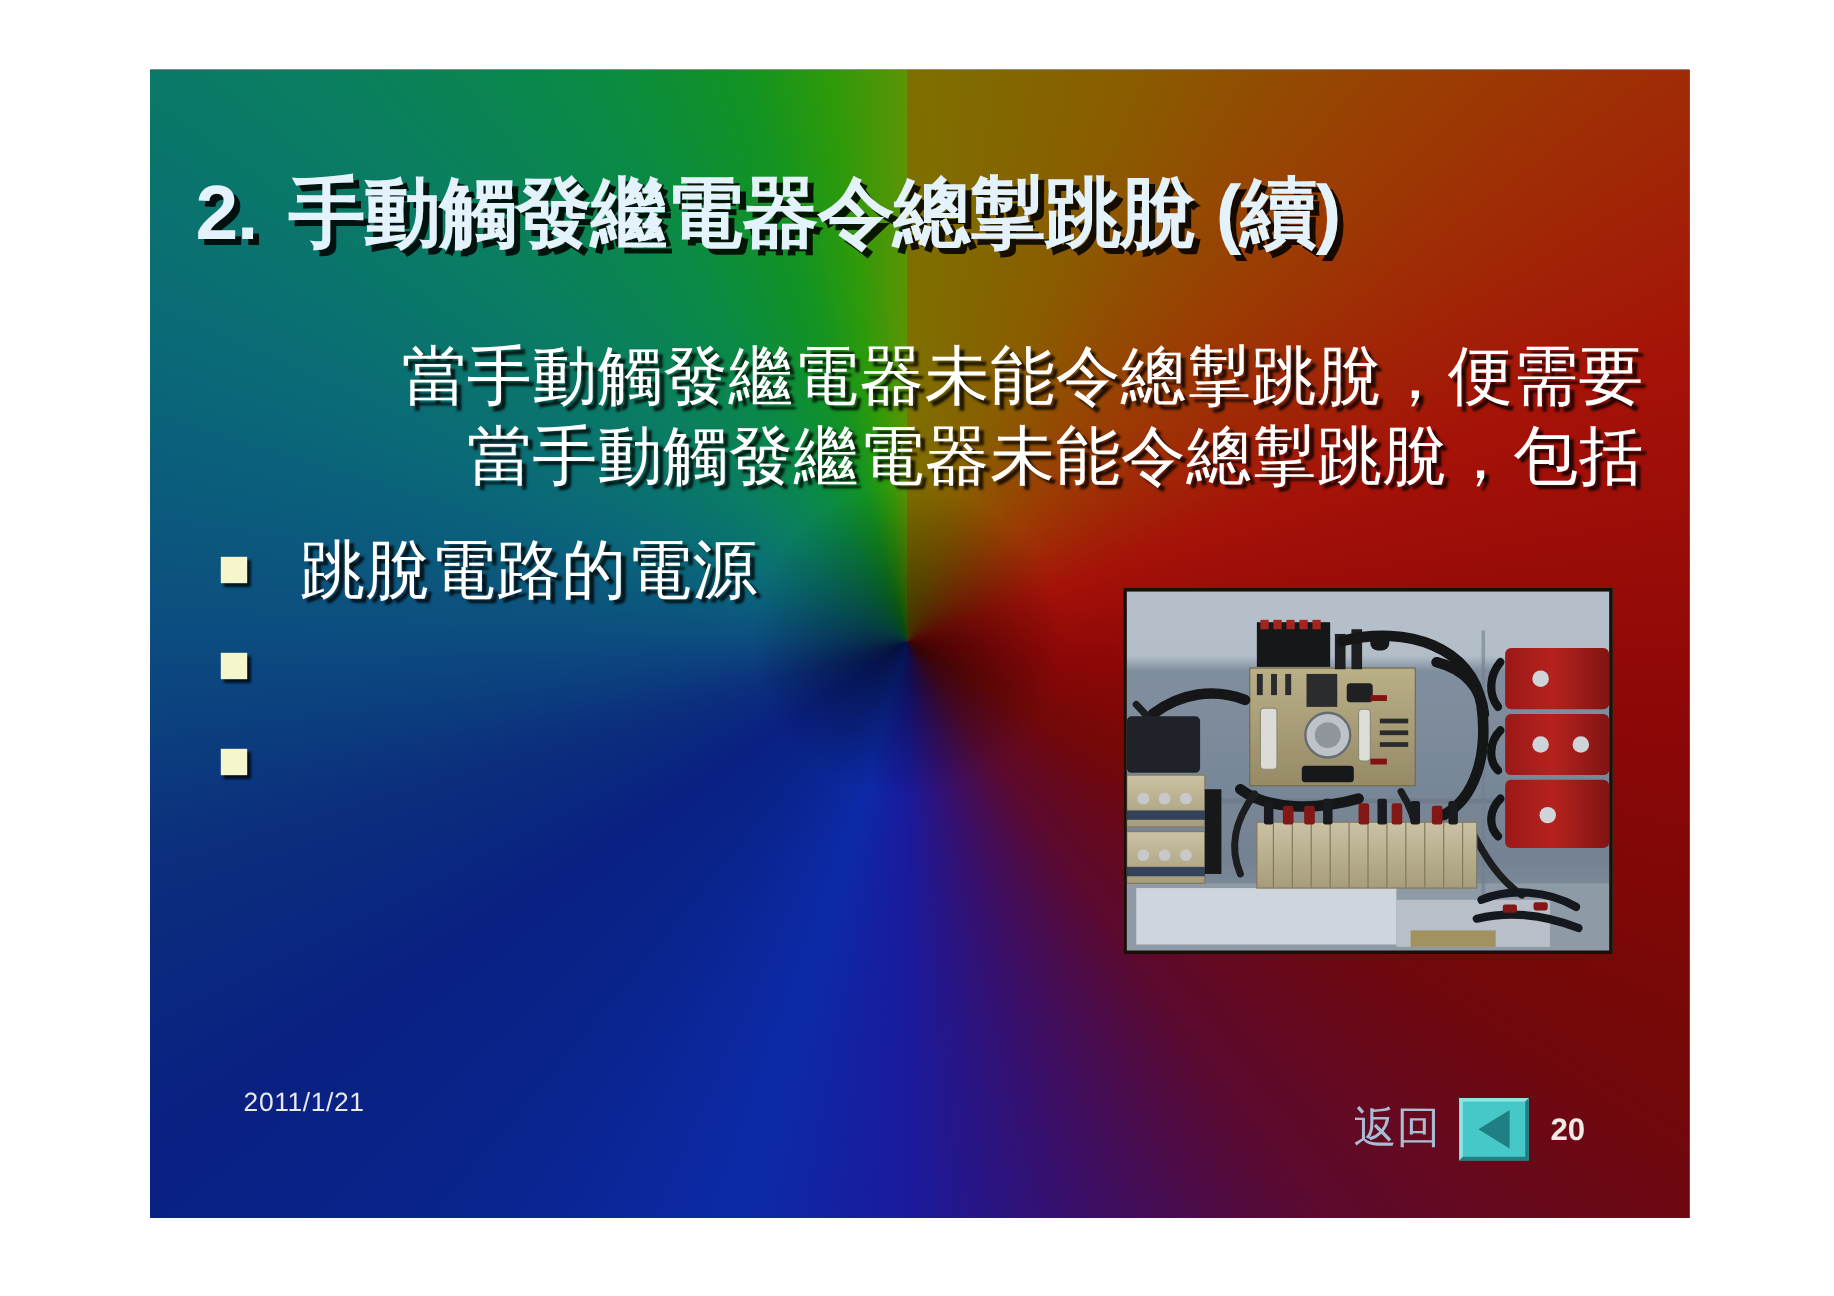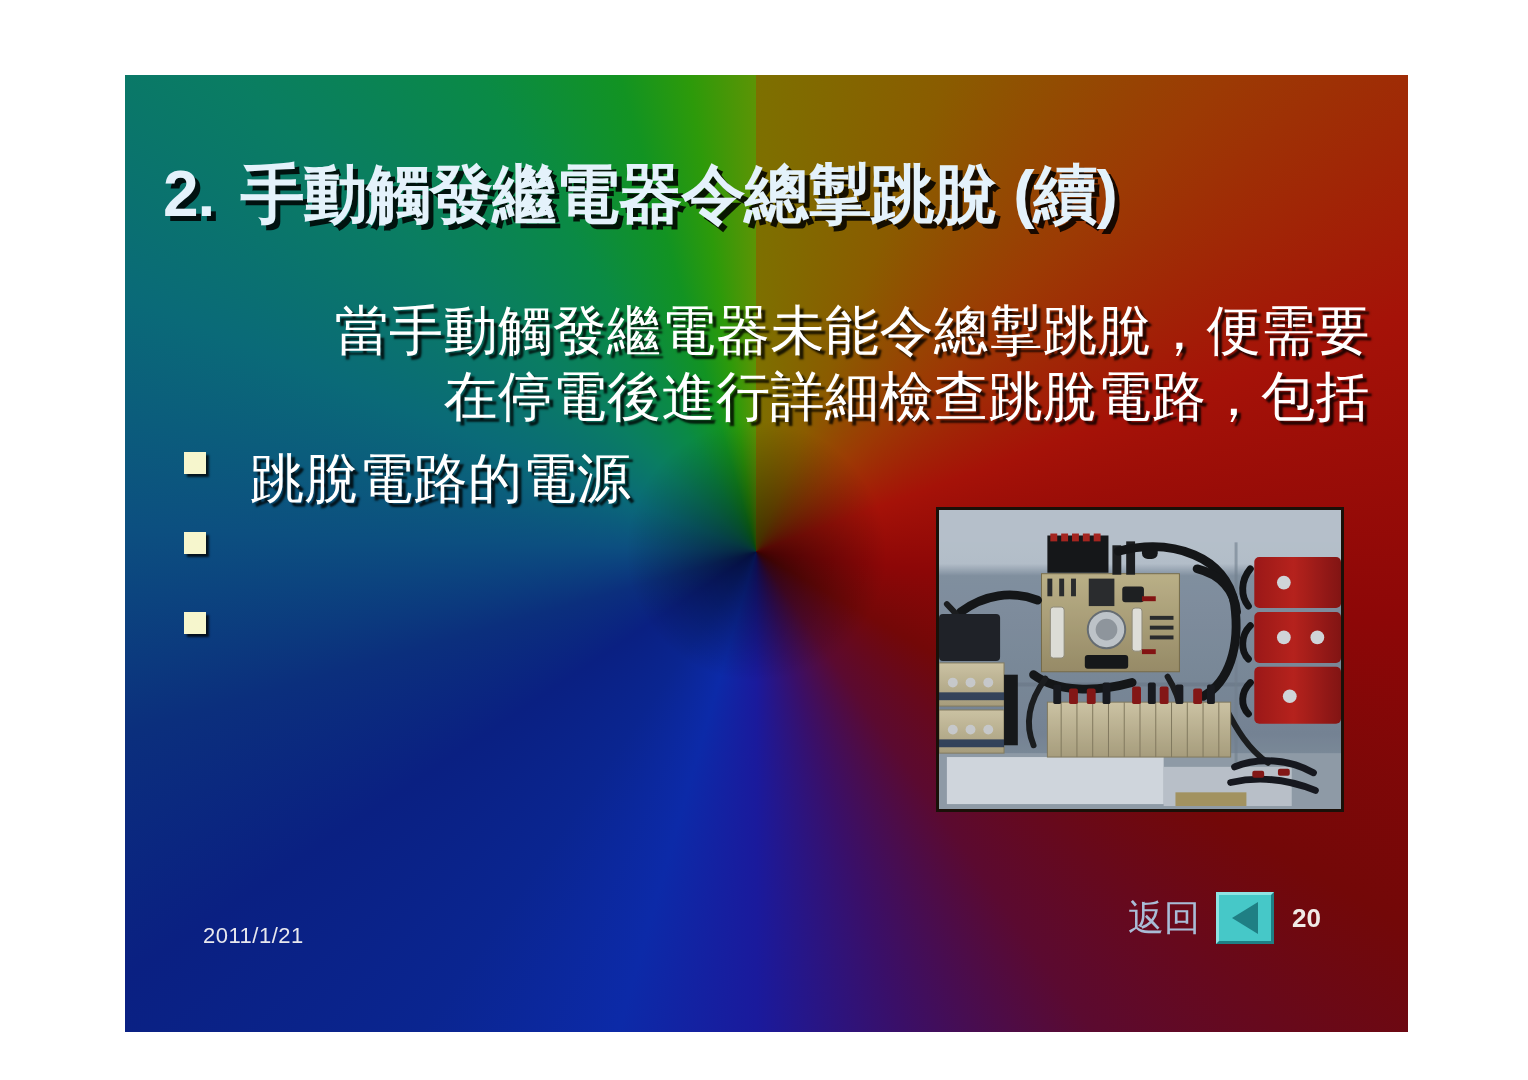--- a/index.html
+++ b/index.html
@@ -20,21 +20,20 @@
 
   
   #slide {
     position: absolute;
     left: 125px;
     top: 58px;
     width: 1283px;
     height: 957px;
     overflow: hidden;
     background: #000000;
-    margin-top: 17px;
   }
 
   
   #slide-bg {
     position: absolute;
     inset: 0;
     background:
       conic-gradient(from 0deg at 49.2% 49.8%,
         #7d7000 0deg,
         #8a5c00 22deg,
@@ -105,21 +104,21 @@
     letter-spacing: 0.5px;
     text-align: right;
   }
 
   #bullets {
     margin-top: 22px;
   }
 
   .bullet-row {
     display: flex;
-    align-items: flex-start;
+    align-items: center;
     height: 80px;
   }
 
   .bullet-marker {
     flex: 0 0 auto;
     width: 22px;
     height: 22px;
     background: #f6f6cd;
     box-shadow: 3px 3px 2px rgba(0,0,0,0.75);
     margin-left: 4px;
@@ -156,21 +155,21 @@
     top: 848px;
     font-family: "Liberation Sans", "DejaVu Sans", sans-serif;
     font-size: 22px;
     color: #e8e8ee;
     letter-spacing: 0.5px;
   }
 
   #nav {
     position: absolute;
     left: 1003px;
-    top: 813px;
+    top: 853px;
     display: flex;
     align-items: center;
     height: 60px;
   }
 
   #back-label {
     font-family: "DejaVu Serif", "Liberation Serif", serif;
     font-size: 36px;
     color: #a9bcd6;
     margin-right: 16px;
@@ -217,21 +216,21 @@
 
     <div id="slide-bg"></div>
 
     <div id="title">
       <span class="num">2.</span><span>手動觸發繼電器令總掣跳脫 (續)</span>
     </div>
 
     <div id="body">
 
       <div class="intro-line">當手動觸發繼電器未能令總掣跳脫，便需要</div>
-      <div class="intro-line">在停電後進行詳細檢查跳脫電路，包括</div>
+      <div class="intro-line">當手動觸發繼電器未能令總掣跳脫，包括</div>
 
       <div id="bullets">
 
         <div class="bullet-row">
           <span class="bullet-marker"></span>
           <span class="bullet-text">跳脫電路的電源</span>
         </div>
 
         <div class="bullet-row">
           <span class="bullet-marker"></span>

